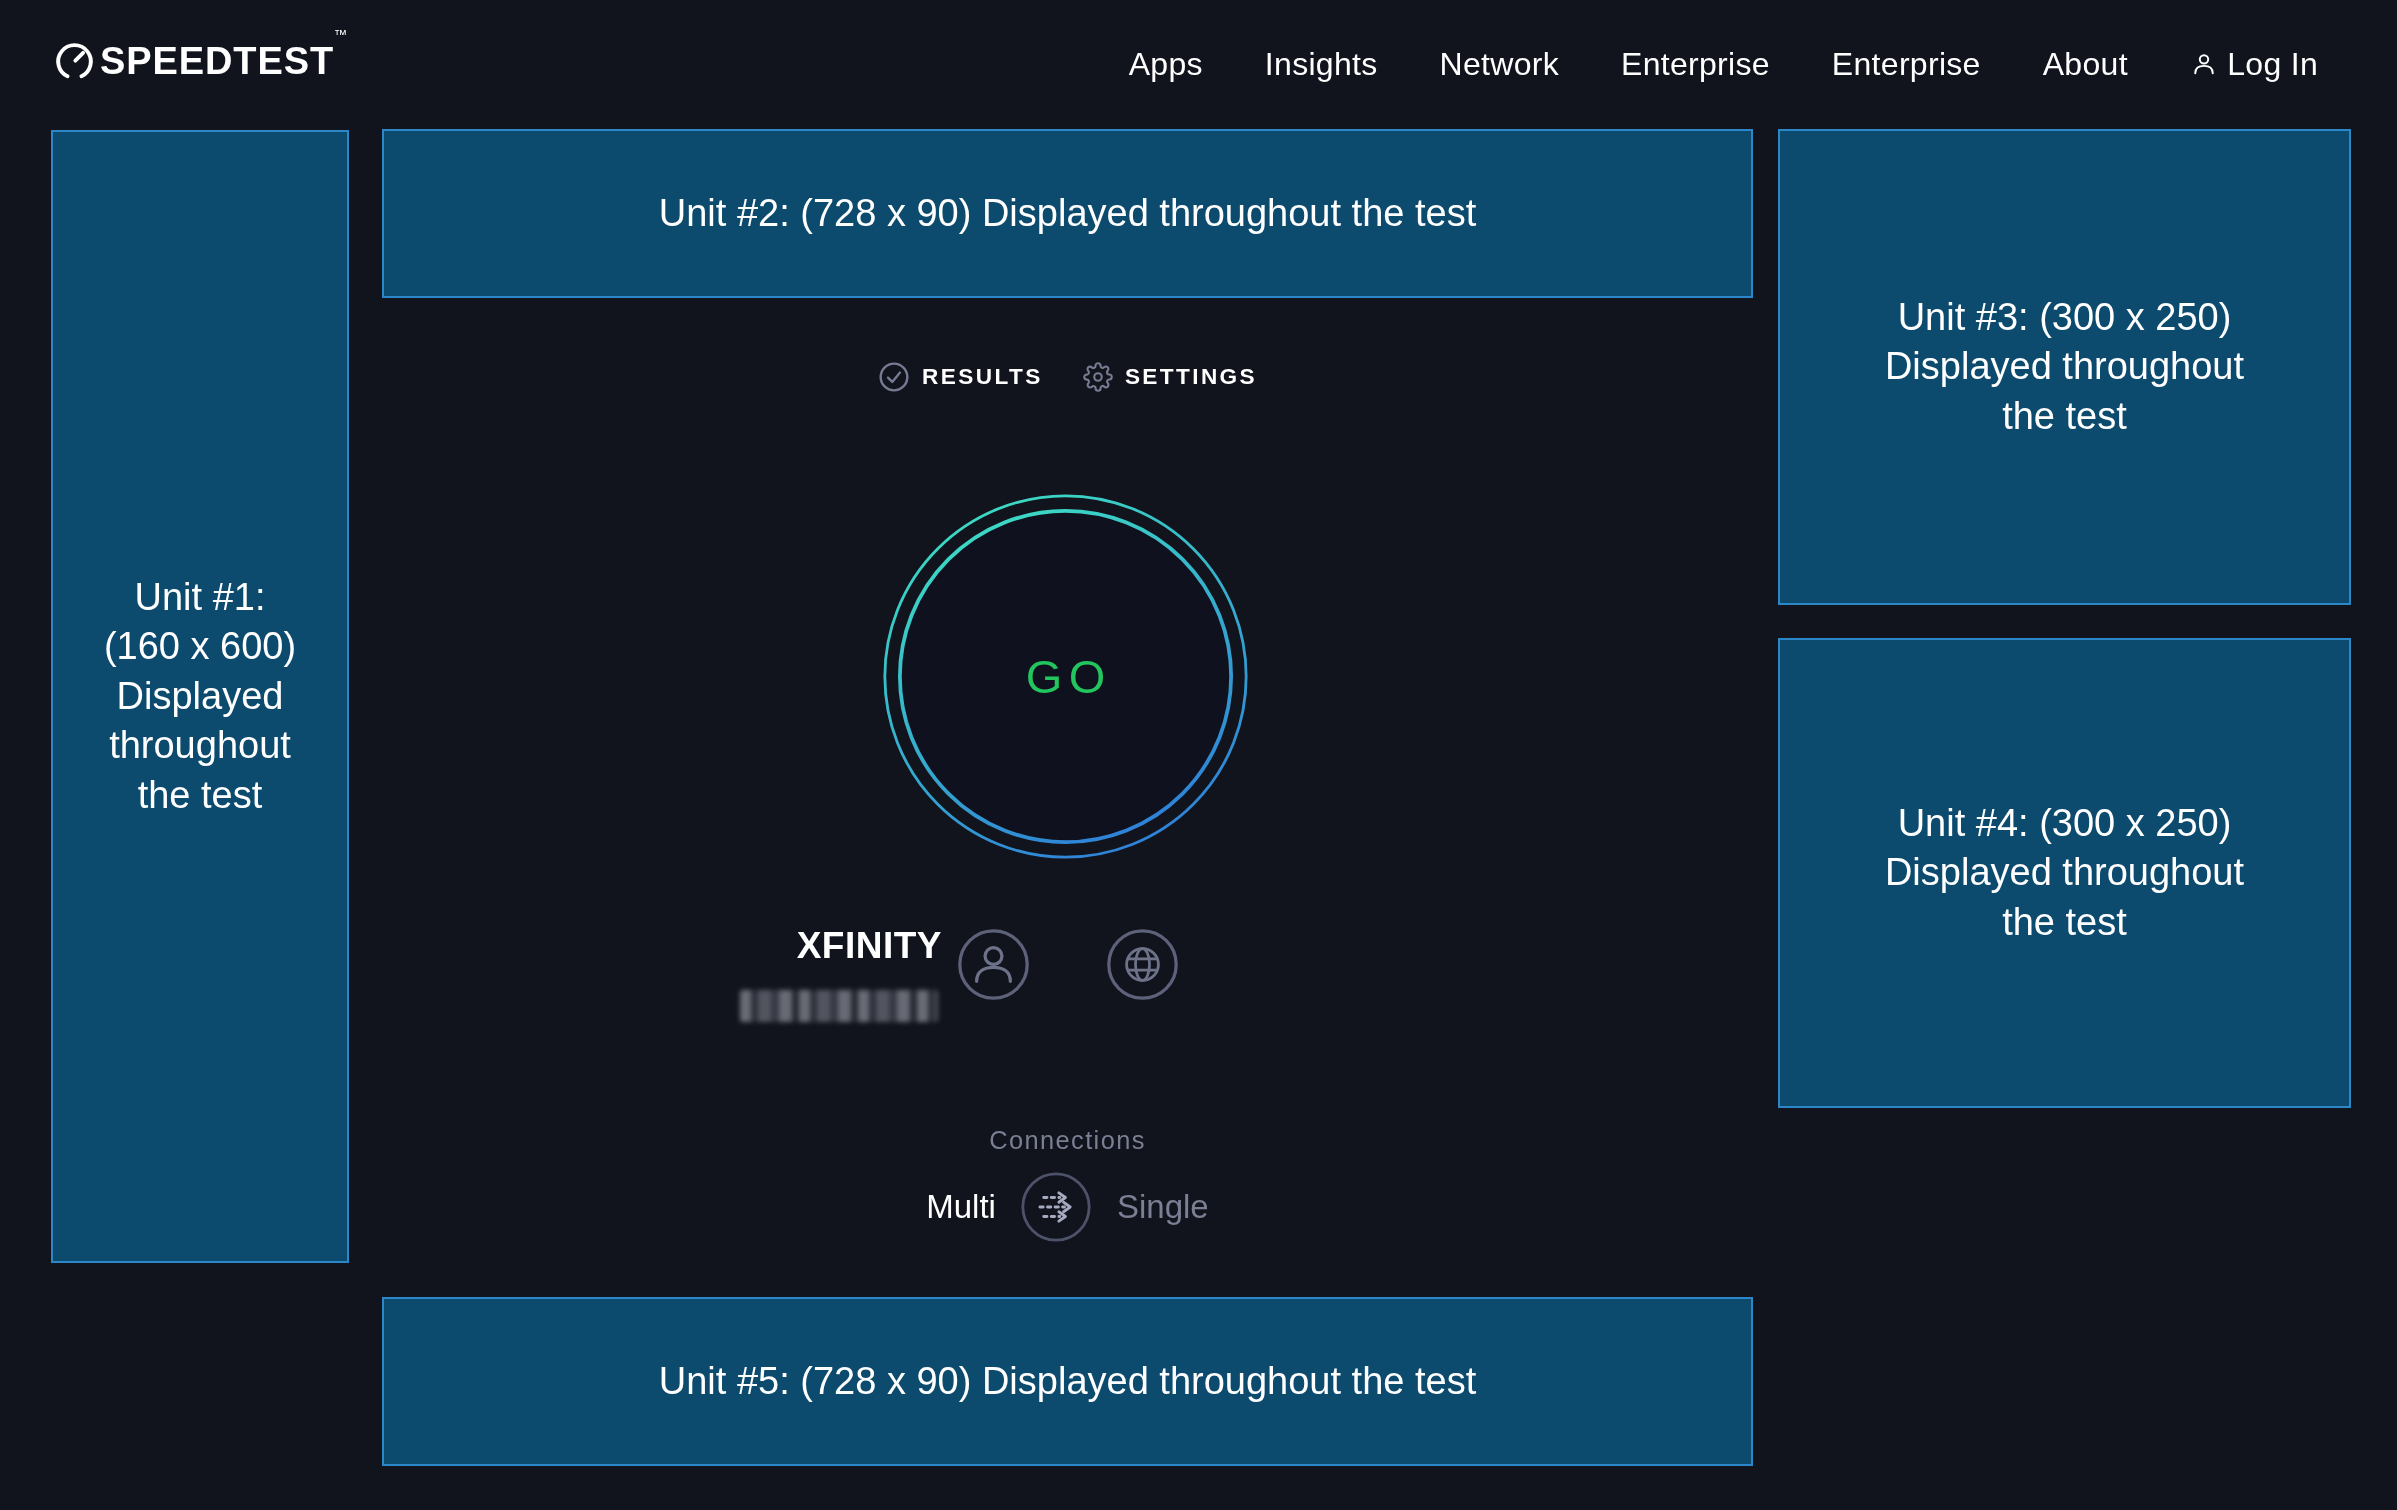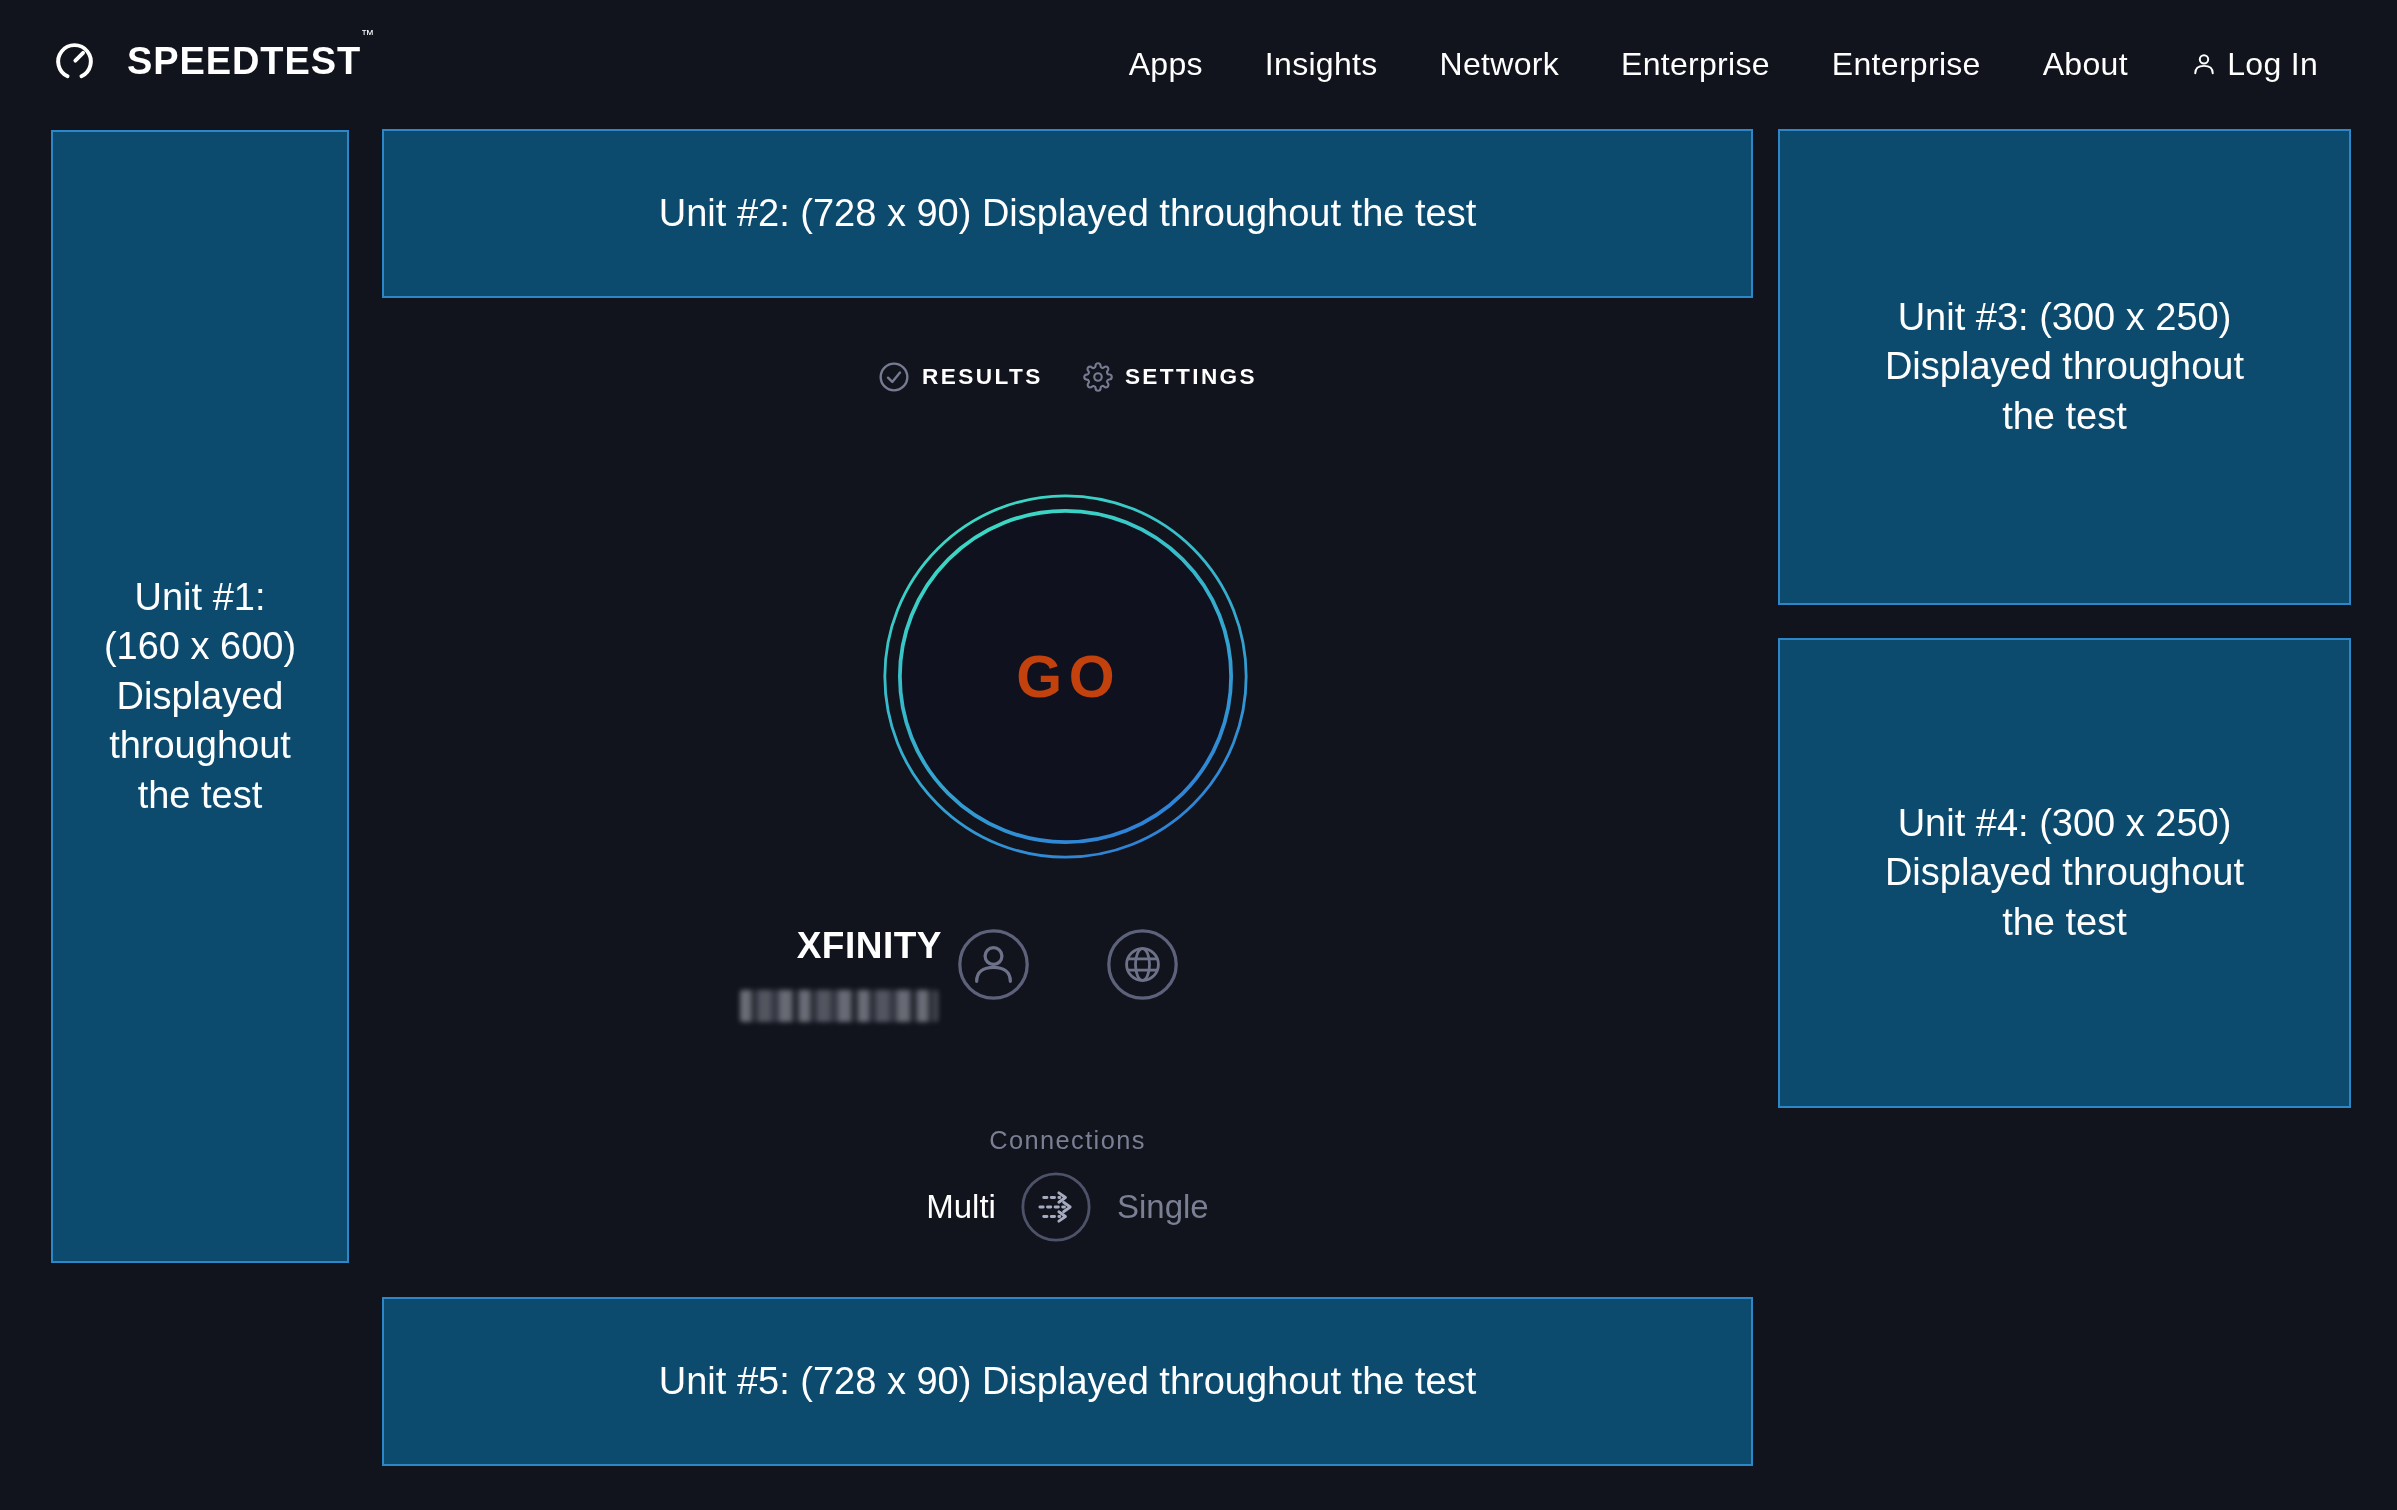--- a/index.html
+++ b/index.html
@@ -4,21 +4,21 @@
 <style>
   * { margin:0; padding:0; box-sizing:border-box; }
   html,body { background:#0d0f18; }
   body { font-family:"Liberation Sans", sans-serif; }
   .page {
     position:relative; width:2397px; height:1510px;
     background:#11131d; overflow:hidden; color:#fff;
   }
 
   
-  .logo { position:absolute; left:53px; top:40px; display:flex; align-items:center; gap:31px; cursor:pointer; }
+  .logo { position:absolute; left:53px; top:40px; display:flex; align-items:center; gap:4px; cursor:pointer; }
   .logo-text { font-size:38px; font-weight:700; letter-spacing:0.9px; color:#fff; }
   .logo-tm { font-size:13px; vertical-align:top; position:relative; top:-13px; color:#fff; }
   .nav { position:absolute; right:79px; top:0; height:128px; display:flex; align-items:center; gap:62px; }
   .nav-item { font-size:32px; font-weight:500; color:#fff; letter-spacing:0.3px; cursor:pointer; white-space:nowrap; }
   .login { display:flex; align-items:center; gap:9.4px; cursor:pointer; }
 
   
   .ad {
     position:absolute; background:#0c4a6e; border:2.8px solid #2b87c8;
     display:flex; align-items:center; justify-content:center; text-align:center;
@@ -36,21 +36,21 @@
   .tabs { position:absolute; left:382px; width:1371px; top:341px; display:flex; justify-content:center; align-items:center; gap:40px; }
   .tab { display:flex; align-items:center; gap:12.2px; cursor:pointer;margin-top:20px; }
   .tab-label { font-size:22.6px; font-weight:700; letter-spacing:2.4px; color:#fff; }
 
   
   .go-wrap { position:absolute; left:882px; top:493px; width:367px; height:367px; cursor:pointer; }
   .go-rings { position:absolute; left:0; top:0; }
   .go-label {
     position:absolute; left:0; top:0; width:367px; height:367px;
     display:flex; align-items:center; justify-content:center;
-    font-size:59px; font-weight:700; letter-spacing:6.6px; color:#c2410c; text-indent:6.6px;
+    font-size:47px; font-weight:400; letter-spacing:6.6px; color:#22c55e; text-indent:6.6px;
   }
 
   
   .isp-name { position:absolute; left:565px; top:925px; width:377px; text-align:right;
               font-size:37px; font-weight:600; color:#fff; letter-spacing:0.5px; }
   .redacted {
     position:absolute; left:740px; top:990px; width:198px; height:32px; border-radius:2.8px;
     background:repeating-linear-gradient(90deg,
       rgba(145,150,170,.85) 0 11.3px, rgba(50,55,75,.95) 11.3px 18px,
       rgba(125,130,150,.75) 18px 31px, rgba(65,70,90,.9) 31px 39px,

